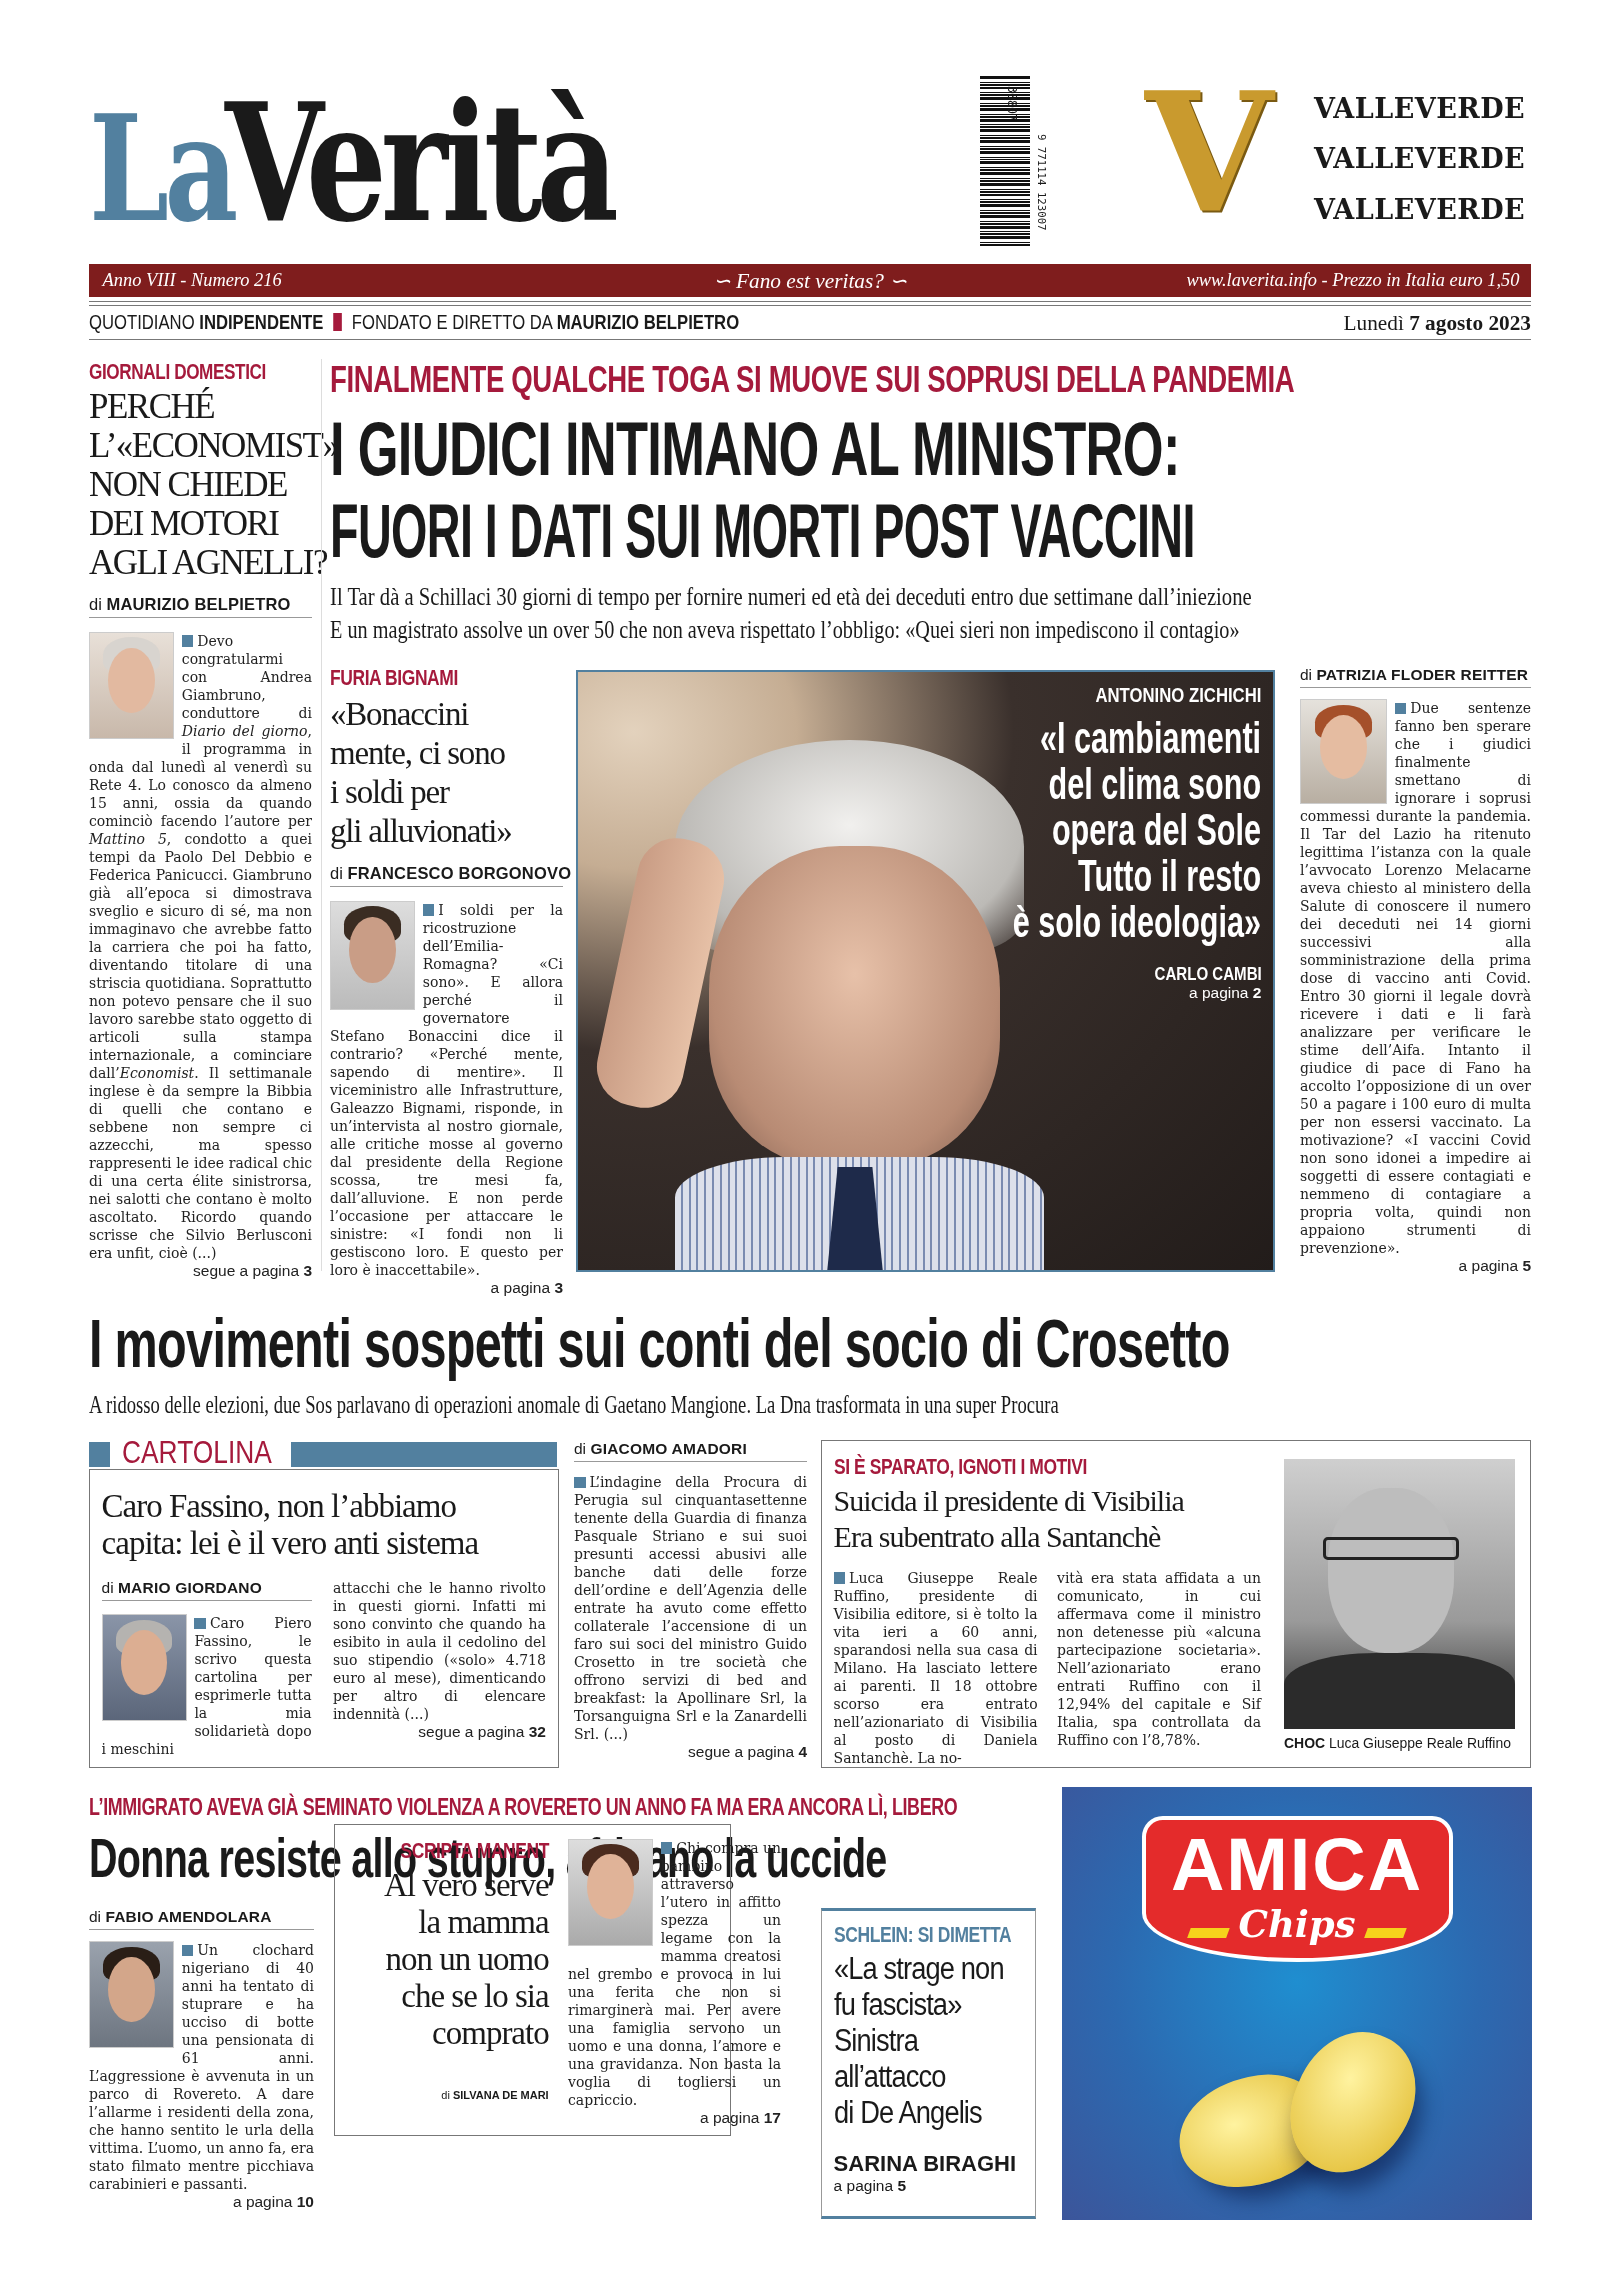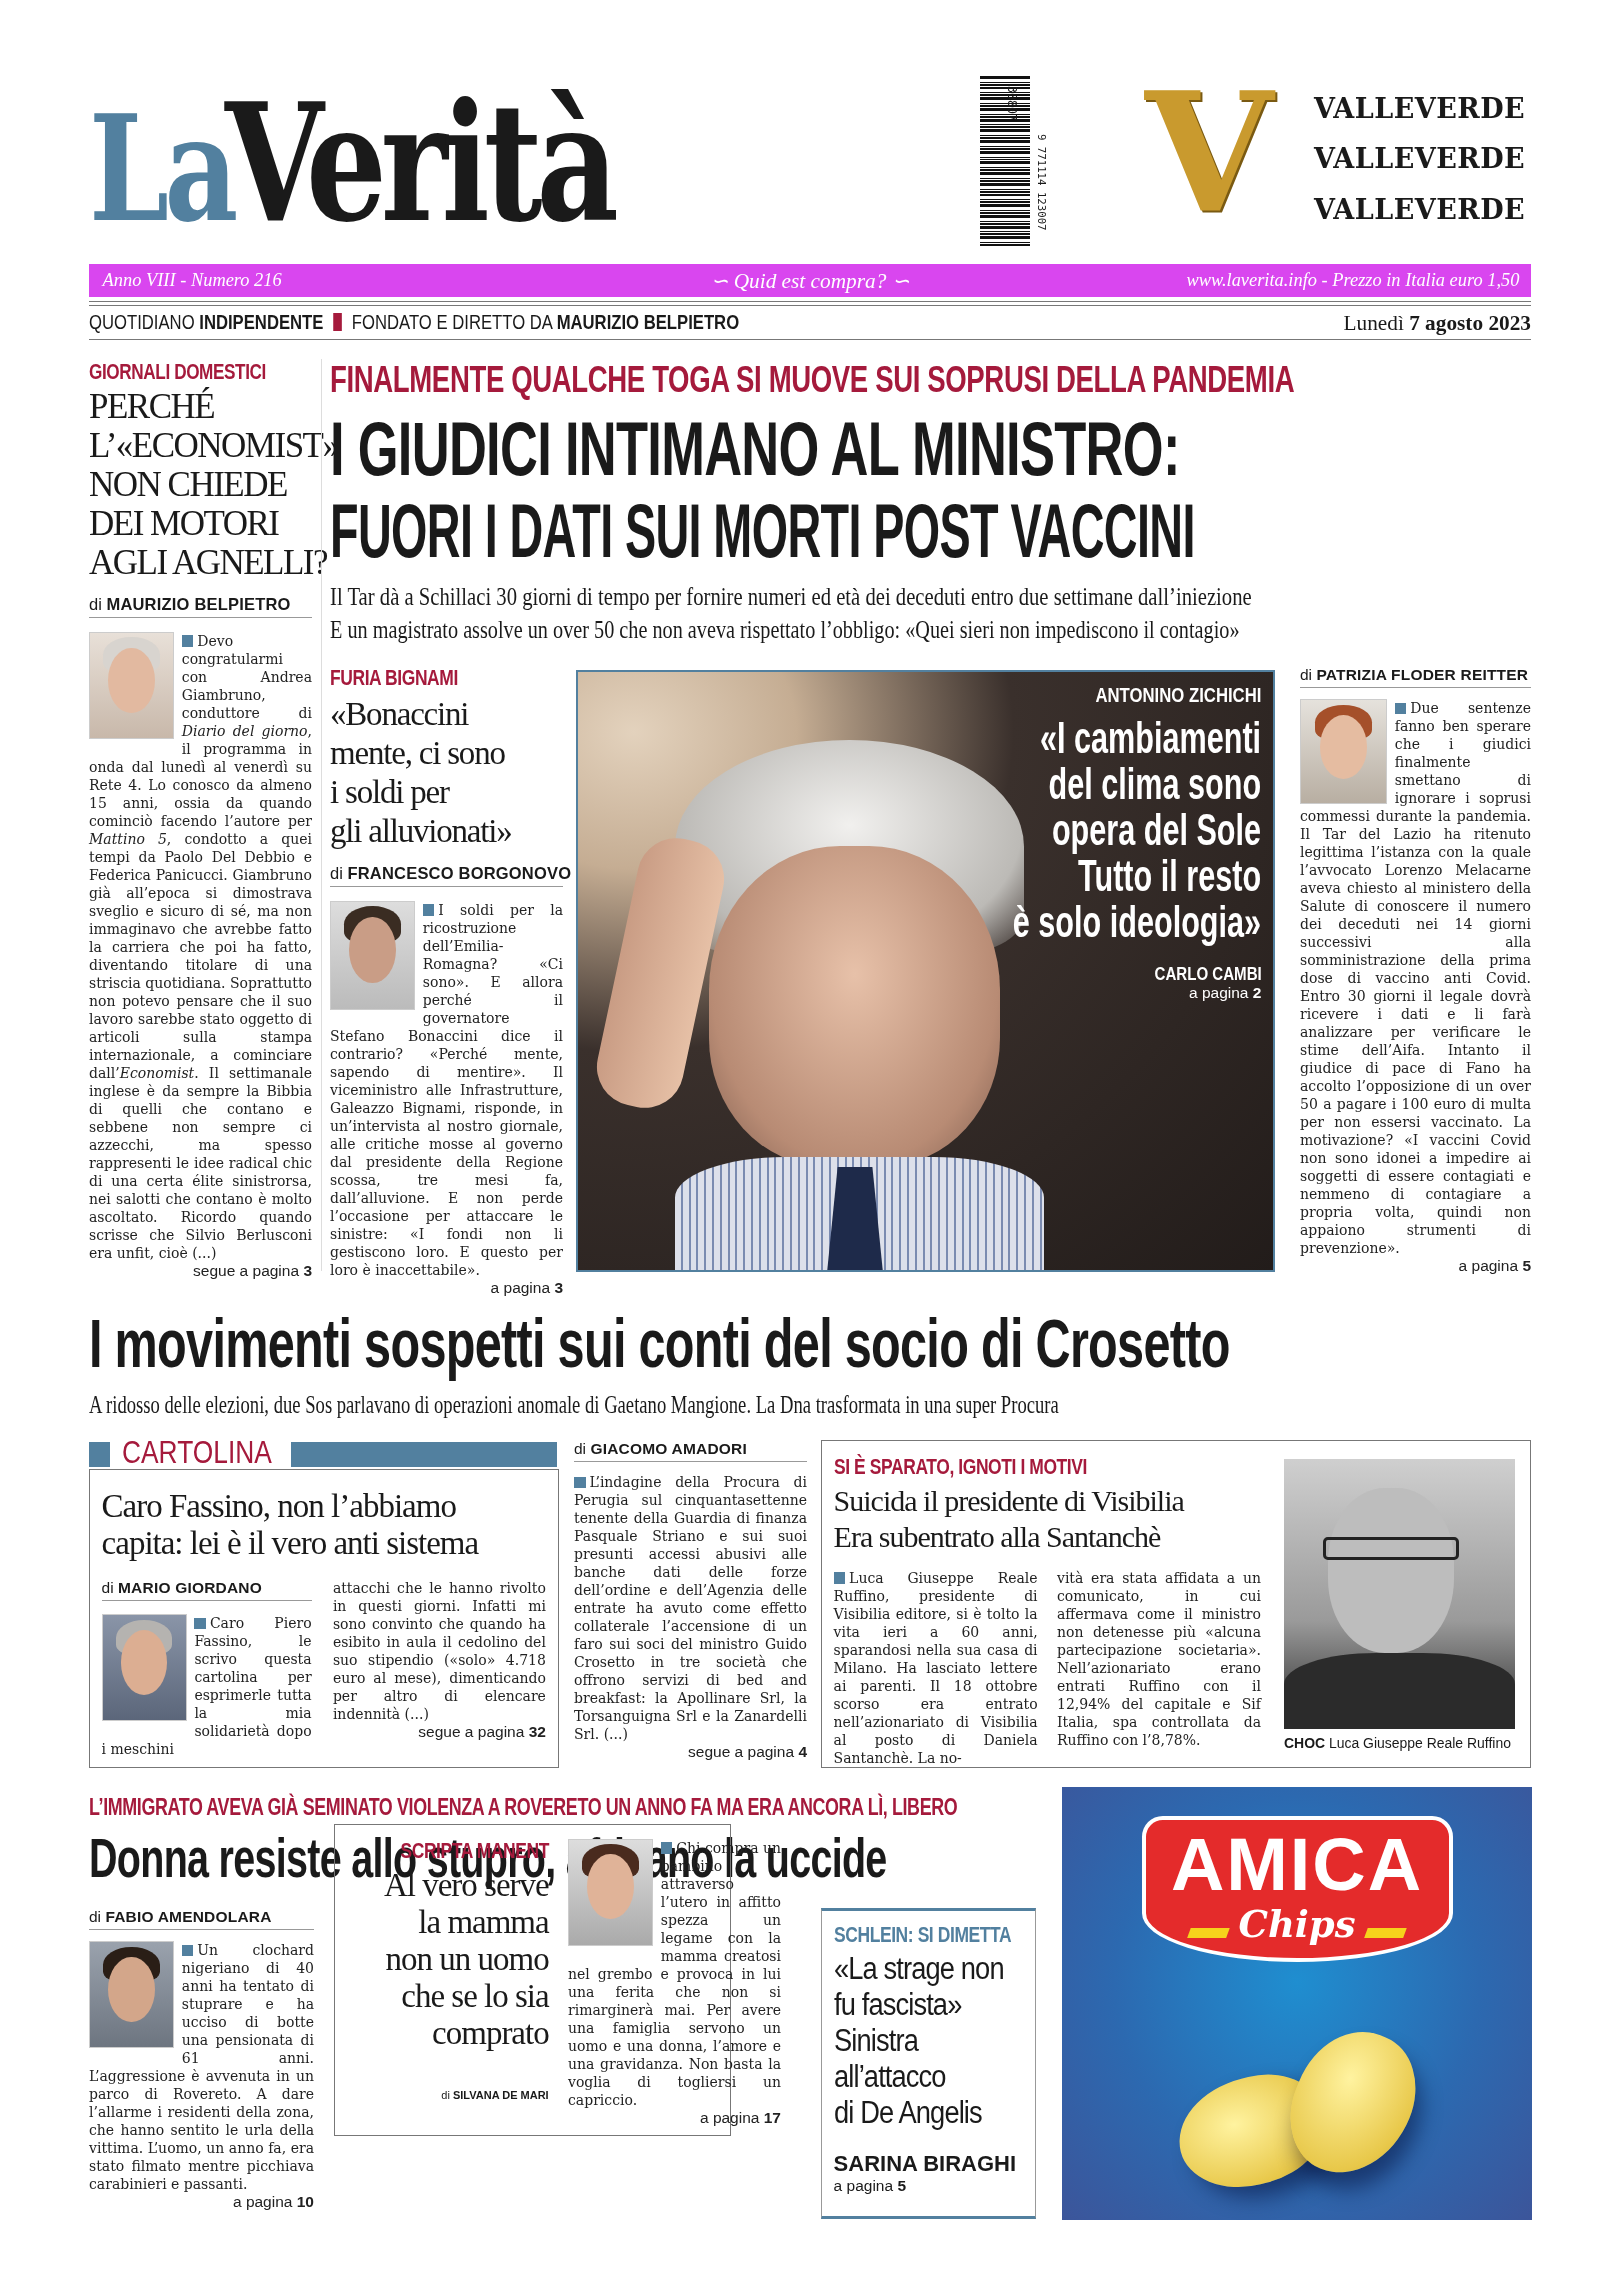--- a/index.html
+++ b/index.html
@@ -36,23 +36,23 @@
   <div style="position:absolute;left:68px;top:58px;font-family:'DejaVu Sans Mono',monospace;font-size:10.7px;transform:rotate(90deg);transform-origin:left top;white-space:nowrap;">9 771114 123007</div>
 </div>
 
 <div class="abs" style="left:1145px;top:85px;width:388px;height:155px;">
   <div style="position:absolute;left:0;top:-19.4px;font-family:'DejaVu Serif',serif;font-weight:bold;font-size:165px;line-height:175px;color:#c99a2e;text-shadow:1.9px 1.9px 0 #7a5a12;">V</div>
   <div style="position:absolute;right:7.8px;top:7.8px;font-family:'DejaVu Serif',serif;font-weight:bold;font-size:27px;letter-spacing:0.5px;">VALLEVERDE</div>
   <div style="position:absolute;right:7.8px;top:58px;font-family:'DejaVu Serif',serif;font-weight:bold;font-size:27px;letter-spacing:0.5px;">VALLEVERDE</div>
   <div style="position:absolute;right:7.8px;top:109px;font-family:'DejaVu Serif',serif;font-weight:bold;font-size:27px;letter-spacing:0.5px;">VALLEVERDE</div>
 </div>
 
-<div class="abs" style="left:89px;top:264px;width:1442px;height:33px;background:#d946ef;color:#fff;font-family:'Liberation Serif',serif;font-style:italic;text-decoration:underline;">
+<div class="abs" style="left:89px;top:264px;width:1442px;height:33px;background:#7f1d1d;color:#fff;font-family:'Liberation Serif',serif;font-style:italic;text-decoration:underline;">
   <span style="position:absolute;left:13.6px;top:5.8px;font-size:18.4px;">Anno VIII - Numero 216</span>
-  <span style="position:absolute;left:0;right:0;top:3.9px;text-align:center;font-size:21.3px;">∽ <span>Quid est compra?</span> ∽</span>
+  <span style="position:absolute;left:0;right:0;top:3.9px;text-align:center;font-size:21.3px;">∽ <span>Fano est veritas?</span> ∽</span>
   <a style="position:absolute;right:11.6px;top:5.8px;font-size:18.4px;color:#fff;text-decoration:none;">www.laverita.info - Prezzo in Italia euro 1,50</a>
 </div>
 <div class="abs" style="left:89px;top:301px;width:1442px;height:4.9px;border-top:1px solid #777;border-bottom:1px solid #777;"></div>
 
 <div class="abs" style="left:89px;top:311px;width:1442px;height:29px;border-bottom:1px solid #777;font-family:'Liberation Sans',sans-serif;font-size:19.4px;">
   <span style="display:inline-block;transform:scaleX(0.86);transform-origin:left;white-space:nowrap;">
     <span>QUOTIDIANO</span>
     <b>INDIPENDENTE</b>
     <span style="display:inline-block;width:10.7px;height:17.5px;background:#a51a3c;vertical-align:-1.9px;margin:0 5.8px;"></span>
     <span>FONDATO E DIRETTO DA</span>

